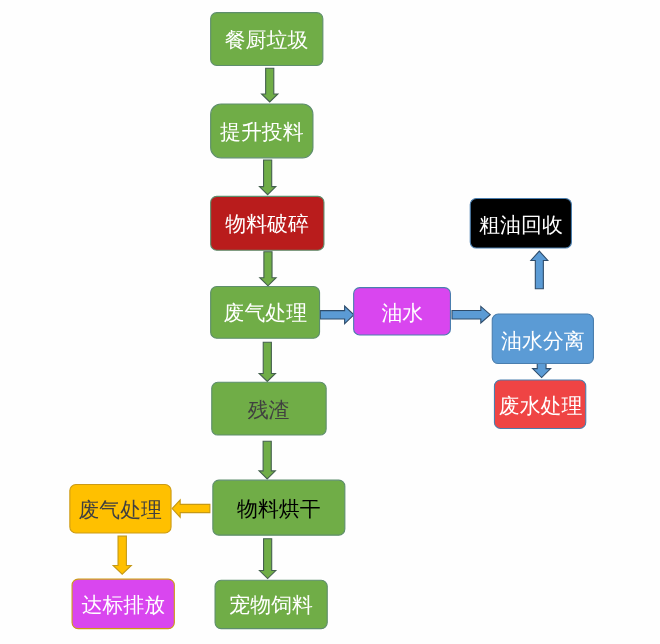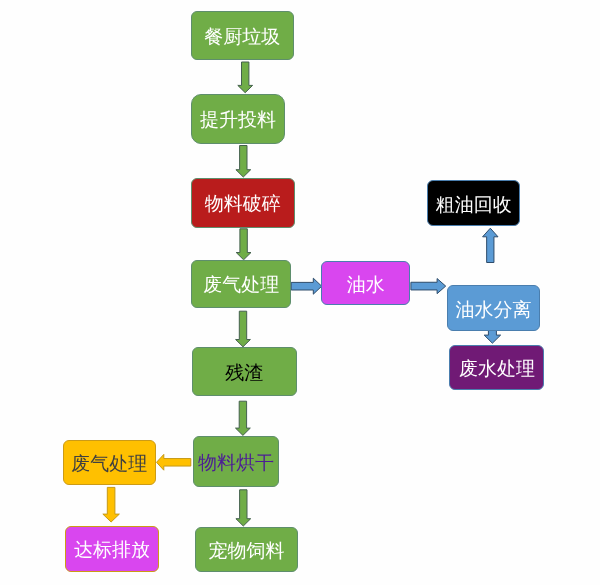--- a/index.html
+++ b/index.html
@@ -78,39 +78,39 @@
     </div>
     <div class="node" style="left: 191px; top: 94px; width: 94px; height: 49.7px; background: rgb(112, 173, 71); border-color: rgb(94, 142, 108); border-radius: 10px; color: rgb(255, 255, 255);">
       <span class="node-label">提升投料</span>
     </div>
     <div class="node" style="left: 191px; top: 178px; width: 103.6px; height: 49.7px; background: #b91c1c; border-color: rgb(94, 142, 108); border-radius: 6px; color: rgb(255, 255, 255);">
       <span class="node-label">物料破碎</span>
     </div>
     <div class="node" style="left: 190.9px; top: 259.9px; width: 100.6px; height: 47.8px; background: rgb(112, 173, 71); border-color: rgb(94, 142, 108); border-radius: 6px; color: rgb(255, 255, 255);">
       <span class="node-label">废气处理</span>
     </div>
-    <div class="node" style="left: 191.8px; top: 347.2px; width: 104.8px; height: 49.1px; background: rgb(112, 173, 71); border-color: rgb(94, 142, 108); border-radius: 6px; color: #000000;">
+    <div class="node" style="left: 191.8px; top: 347.2px; width: 104.8px; height: 49.1px; background: rgb(112, 173, 71); border-color: rgb(94, 142, 108); border-radius: 6px; color: #404040;">
       <span class="node-label">残渣</span>
     </div>
-    <div class="node" style="left: 193px; top: 435.8px; width: 86px; height: 51.5px; background: rgb(112, 173, 71); border-color: rgb(94, 142, 108); border-radius: 6px; color: #4c1d95;">
+    <div class="node" style="left: 193px; top: 435.8px; width: 121px; height: 51.5px; background: rgb(112, 173, 71); border-color: rgb(94, 142, 108); border-radius: 6px; color: #000000;">
       <span class="node-label">物料烘干</span>
     </div>
-    <div class="node" style="left: 195.4px; top: 527.2px; width: 102.2px; height: 45.3px; background: rgb(112, 173, 71); border-color: rgb(94, 142, 108); border-radius: 6px; color: rgb(255, 255, 255);">
+    <div class="node" style="left: 195.4px; top: 527.2px; width: 102.2px; height: 45.3px; background: rgb(112, 173, 71); border-color: rgb(94, 142, 108); border-radius: 6px; color: rgb(255, 255, 255); font-family: Liberation Mono, monospace;">
       <span class="node-label">宠物饲料</span>
     </div>
     <div class="node" style="left: 321.4px; top: 261.1px; width: 88.8px; height: 44px; background: #d946ef; border-color: rgb(74, 126, 174); border-radius: 6px; color: rgb(255, 255, 255);">
       <span class="node-label">油水</span>
     </div>
     <div class="node" style="left: 447.1px; top: 262.3px; width: 92.9px; height: 45.6px; background: rgb(91, 155, 213); border-color: rgb(74, 126, 174); border-radius: 6px; color: rgb(255, 255, 255); margin-top: 23px;">
       <span class="node-label">油水分离</span>
     </div>
     <div class="node" style="left: 427px; top: 180.2px; width: 93.3px; height: 45.7px; background: #000000; border-color: rgb(74, 126, 174); border-radius: 6px; color: rgb(255, 255, 255); text-align: right;">
       <span class="node-label">粗油回收</span>
     </div>
-    <div class="node" style="left: 449.4px; top: 344.6px; width: 95px; height: 45.8px; background: #701a75; border-color: rgb(74, 126, 174); border-radius: 6px; color: rgb(255, 255, 255);">
+    <div class="node" style="left: 449.4px; top: 344.6px; width: 84px; height: 45.8px; background: #ef4444; border-color: rgb(74, 126, 174); border-radius: 6px; color: rgb(255, 255, 255);">
       <span class="node-label">废水处理</span>
     </div>
     <div class="node" style="left: 62.7px; top: 440.1px; width: 93.2px; height: 45.4px; background: rgb(255, 192, 0); border-color: rgb(204, 155, 22); border-radius: 6px; color: #404040;">
       <span class="node-label">废气处理</span>
     </div>
     <div class="node" style="left: 65.4px; top: 526px; width: 93.4px; height: 45.9px; background: #d946ef; border-color: rgb(204, 155, 22); border-radius: 6px; color: rgb(255, 255, 255);">
       <span class="node-label">达标排放</span>
     </div>
   </div>
 

